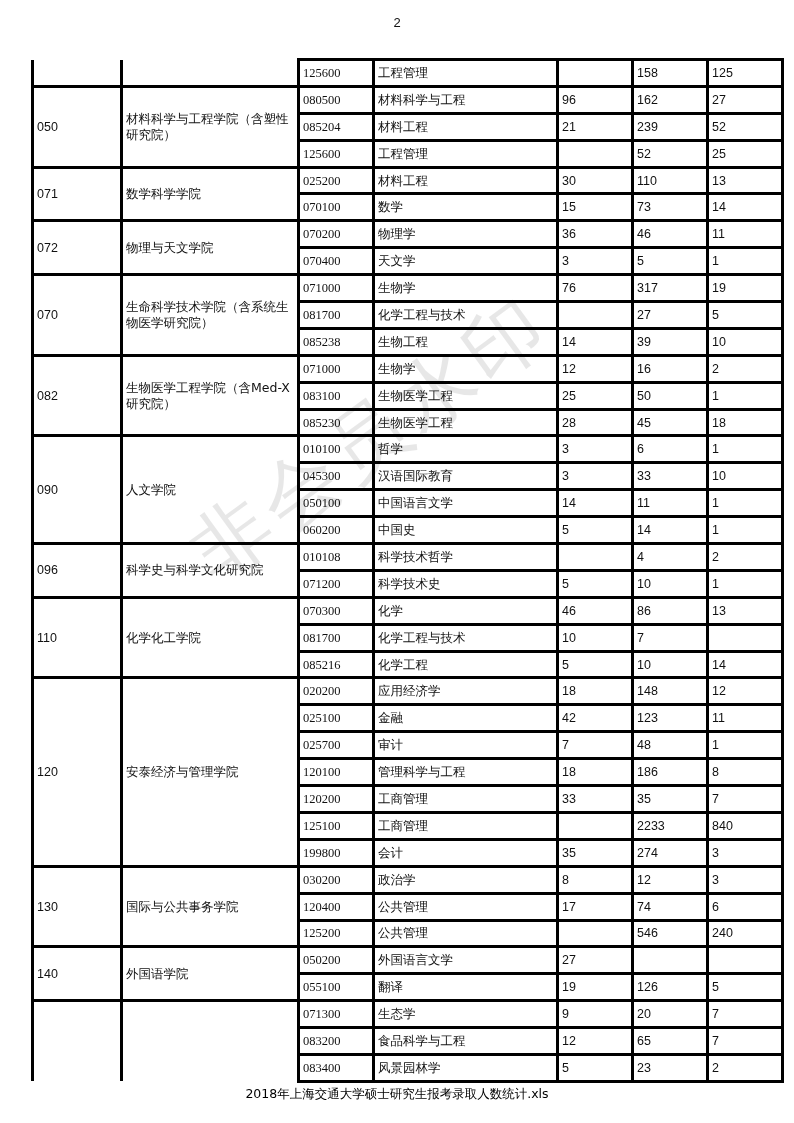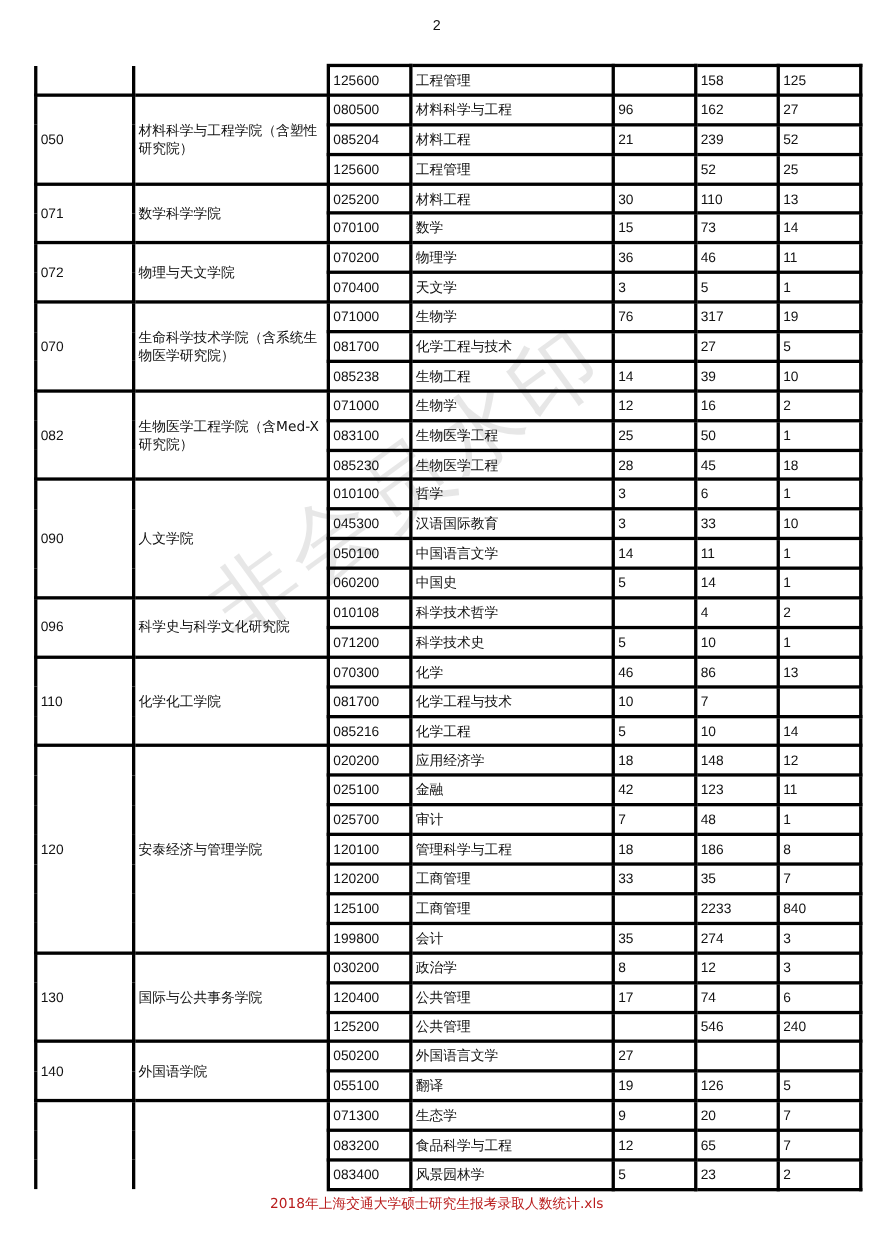--- a/index.html
+++ b/index.html
@@ -6,27 +6,27 @@
   body { width:794px; height:1123px; position:relative; overflow:hidden;
          font-family:"DejaVu Sans", "Liberation Sans", sans-serif; color:#111; }
   .page-number { position:absolute; top:15px; left:0; width:794px; text-align:center;
                  font-size:13px; font-family:"Liberation Sans", sans-serif; }
   .table-wrap { position:absolute; left:31px; top:58px; }
   table { border-collapse:collapse; table-layout:fixed; }
   td { height:23.9px; padding:0 3px; font-size:12.5px; line-height:14px;
        border:3px solid #000; vertical-align:middle; white-space:nowrap; overflow:hidden; }
   td.code-col { width:80px; text-align:left; font-family:"Liberation Sans", sans-serif; }
   td.dept-col { width:168px; text-align:left; white-space:normal; line-height:16px; }
-  td.major-code { width:66px; font-family:Liberation Sans, sans-serif; }
+  td.major-code { width:66px; font-family:Liberation Serif, serif; }
   td.major-name { width:175px; }
   td.num { width:66px; font-family:"Liberation Sans", sans-serif; }
   td.notop { border-top:none; }
   td.nobottom { border-bottom:none; }
   .footer { position:absolute; top:1086px; left:0; width:794px; text-align:center;
-            font-size:12.5px; color:#b91c1c; }
+            font-size:12.5px; color:#000000; }
   .watermark { position:absolute; left:170px; top:520px; font-size:78px; color:#000;
                opacity:0.09; transform:rotate(-36deg); transform-origin:left top;
                letter-spacing:6px; white-space:nowrap; pointer-events:none; }
 </style>
 </head>
 <body>
 
 <div class="page-number">2</div>
 
 <div class="table-wrap">

